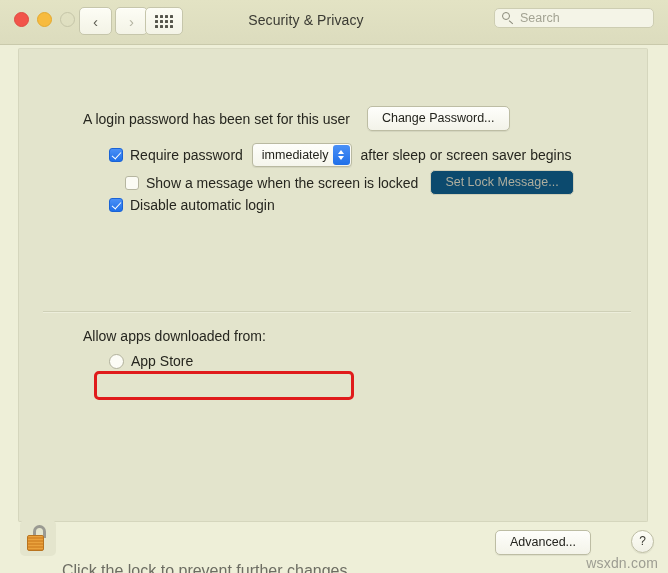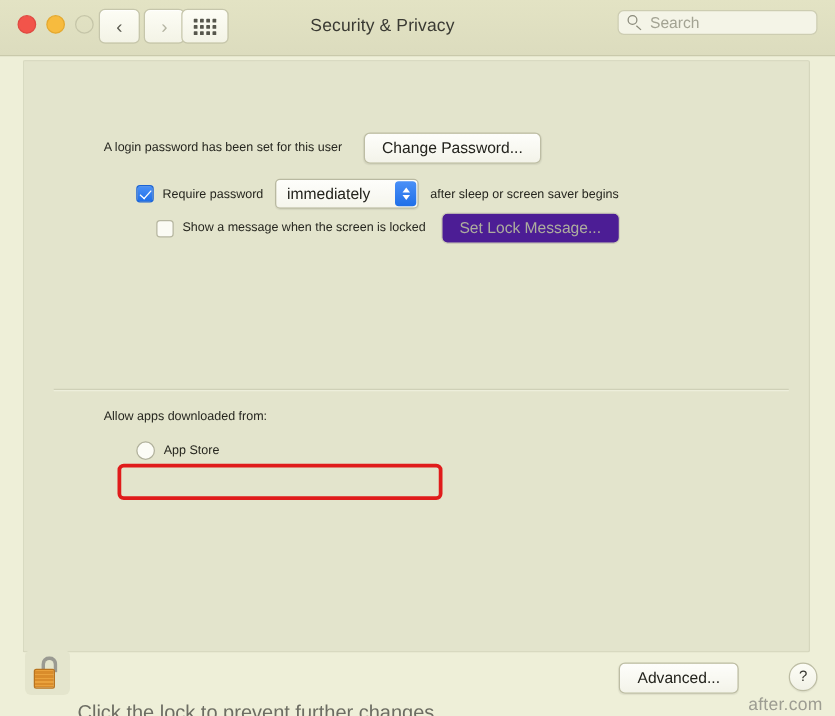--- a/index.html
+++ b/index.html
@@ -84,33 +84,33 @@
   .panel{
     position:absolute;left:18px;top:48px;width:628px;height:472px;
     background:#e3e4cc;border:1px solid #d5d6bd;border-top-color:#d9dac2;
     border-radius:2px;
   }
 
   .content{position:absolute;left:0;top:0;width:628px;height:472px;}
 
   .row{position:absolute;display:flex;align-items:center;}
 
-  .lbl{font-size:10px;color:#26261f;}
+  .lbl{font-size:14px;color:#26261f;}
 
   
   .pushbtn{
     font-size:12.5px;color:#23231d;
     background:linear-gradient(#fefefb,#f3f3e9);
     border:1px solid #bdbda4;border-radius:5px;
     padding:0 14px;height:23px;line-height:22px;
     box-shadow:0 1px 1px rgba(0,0,0,.07);
     white-space:nowrap;
   }
   .pushbtn.disabled{
-    color:#adad9e;background:#4c1d95;border-color:#cfcfb8;box-shadow:none;
+    color:#adad9e;background:#0c4a6e;border-color:#cfcfb8;box-shadow:none;
   }
 
   
   .cbox{
     width:14px;height:14px;border-radius:3px;flex:none;margin-right:7px;
     box-sizing:border-box;position:relative;
   }
   .cbox.on{background:linear-gradient(#4a90f7,#1f6fe8);border:1px solid #1a63d6;}
   .cbox.off{background:#fbfbf4;border:1px solid #b6b6a0;}
   .cbox.on::after{
@@ -119,21 +119,21 @@
   }
 
   
   .popup{
     display:inline-flex;align-items:center;height:22px;
     background:linear-gradient(#fefefb,#f5f5ec);
     border:1px solid #b9b9a1;border-radius:4px;
     box-shadow:0 1px 1px rgba(0,0,0,.07);
     padding-left:9px;overflow:hidden;
   }
-  .popup .pv{font-size:12.5px;color:#23231d;padding-right:20px;white-space:nowrap;}
+  .popup .pv{font-size:12.5px;color:#23231d;padding-right:4px;white-space:nowrap;}
   .popup .parrow{
     width:17px;height:20px;margin:1px 1px 1px 0;border-radius:3px;
     background:linear-gradient(#4a90f7,#1f6fe8);
     display:flex;flex-direction:column;align-items:center;justify-content:center;gap:2px;
   }
   .parrow i{display:block;width:0;height:0;border-left:3.5px solid transparent;border-right:3.5px solid transparent;}
   .parrow i.up{border-bottom:4px solid #fff;}
   .parrow i.dn{border-top:4px solid #fff;}
 
   
@@ -263,20 +263,24 @@
         </span>
         <span class="lbl" style="margin-left:9px;">after sleep or screen saver begins</span>
       </div>
 
       <div class="row" style="left:106px;top:121px;">
         <span class="cbox off"></span>
         <span class="lbl">Show a message when the screen is locked</span>
         <span class="pushbtn disabled" style="margin-left:12px;">Set Lock Message...</span>
       </div>
 
+      <div class="row" style="left:90px;top:148px;">
+        <span class="cbox on"></span>
+        <span class="lbl">Disable automatic login</span>
+      </div>
 
       <div class="divider"></div>
 
       <div class="row" style="left:64px;top:279px;">
         <span class="lbl">Allow apps downloaded from:</span>
       </div>
 
       <div class="row" style="left:90px;top:304px;">
         <span class="radio off"></span>
         <span class="lbl">App Store</span>
@@ -292,15 +296,15 @@
     <span class="lockicon">
       <span class="shackle"></span>
       <span class="body"></span>
     </span>
   </div>
   <div class="lockmsg">Click the lock to prevent further changes.</div>
 
   <div class="advbtn pushbtn">Advanced...</div>
   <div class="helpbtn">?</div>
 
-  <div class="watermark">after.com</div>
+  <div class="watermark">wsxdn.com</div>
 
 </div>
 
 </body></html>

